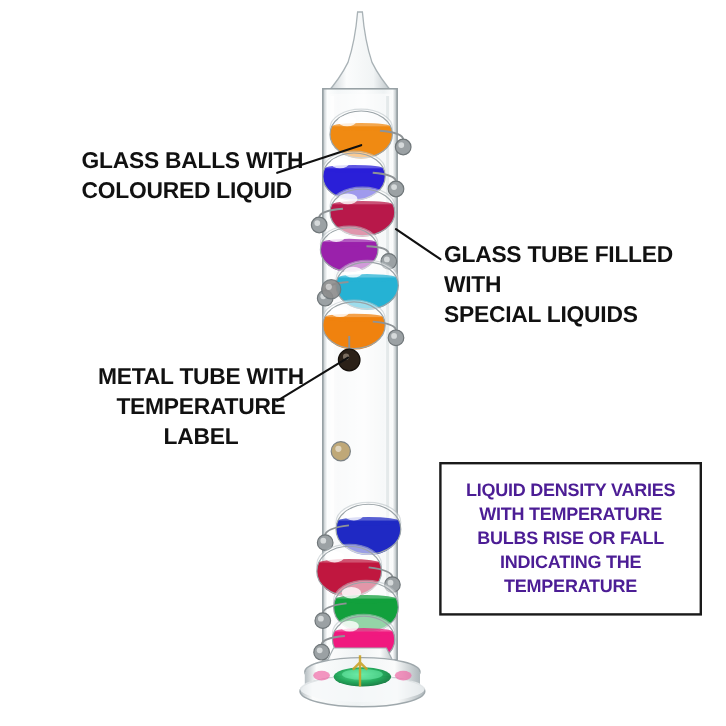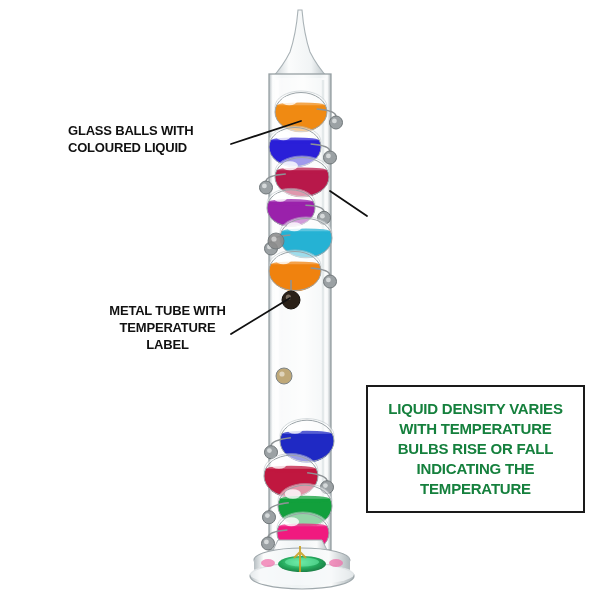--- a/index.html
+++ b/index.html
@@ -15,21 +15,21 @@
     background: #ffffff;
     overflow: hidden;
     font-family: "Liberation Sans", sans-serif;
   }
 
   
   .callout {
     position: absolute;
     font-family: "Liberation Sans", sans-serif;
     font-weight: bold;
-    font-size: 13px;
+    font-size: 19px;
     line-height: 1.32;
     color: #111111;
     letter-spacing: -0.2px;
     white-space: pre-line;
   }
   .callout.left-align  { text-align: left; }
   .callout.center-align{ text-align: center; }
 
   #callout-balls   { left: 68px;  top: 122px; width: 196px; text-align: left; }
   #callout-tube    { left: 370px; top: 200px; width: 222px; text-align: left; }
@@ -47,21 +47,21 @@
     display: flex;
     align-items: center;
     justify-content: center;
     background: #ffffff;
   }
   #info-box-text {
     font-family: "Liberation Sans", sans-serif;
     font-weight: bold;
     font-size: 15px;
     line-height: 1.33;
-    color: #15803d;
+    color: #4c1d95;
     text-align: center;
     white-space: pre-line;
     letter-spacing: -0.2px;
     padding: 0 4px;
   }
 
   
   #leaders, #thermo {
     position: absolute;
     left: 0; top: 0;
@@ -282,20 +282,22 @@
     <g id="leader-layer">
         <line x1="231" y1="144" x2="301" y2="121" stroke="#101010" stroke-width="1.8" stroke-linecap="round"></line>
         <line x1="367" y1="216" x2="330" y2="191" stroke="#101010" stroke-width="1.8" stroke-linecap="round"></line>
         <line x1="231" y1="334" x2="290" y2="298" stroke="#101010" stroke-width="1.8" stroke-linecap="round"></line>
       </g>
   </svg>
 
   <div id="callout-balls" class="callout left-align">GLASS BALLS WITH
 COLOURED LIQUID</div>
 
+  <div id="callout-tube" class="callout left-align">GLASS TUBE FILLED WITH
+SPECIAL LIQUIDS</div>
 
   <div id="callout-disc" class="callout center-align">METAL TUBE WITH
 TEMPERATURE
 LABEL</div>
 
   <div id="info-box">
     <div id="info-box-text">LIQUID DENSITY VARIES
 WITH TEMPERATURE
 BULBS RISE OR FALL
 INDICATING THE

